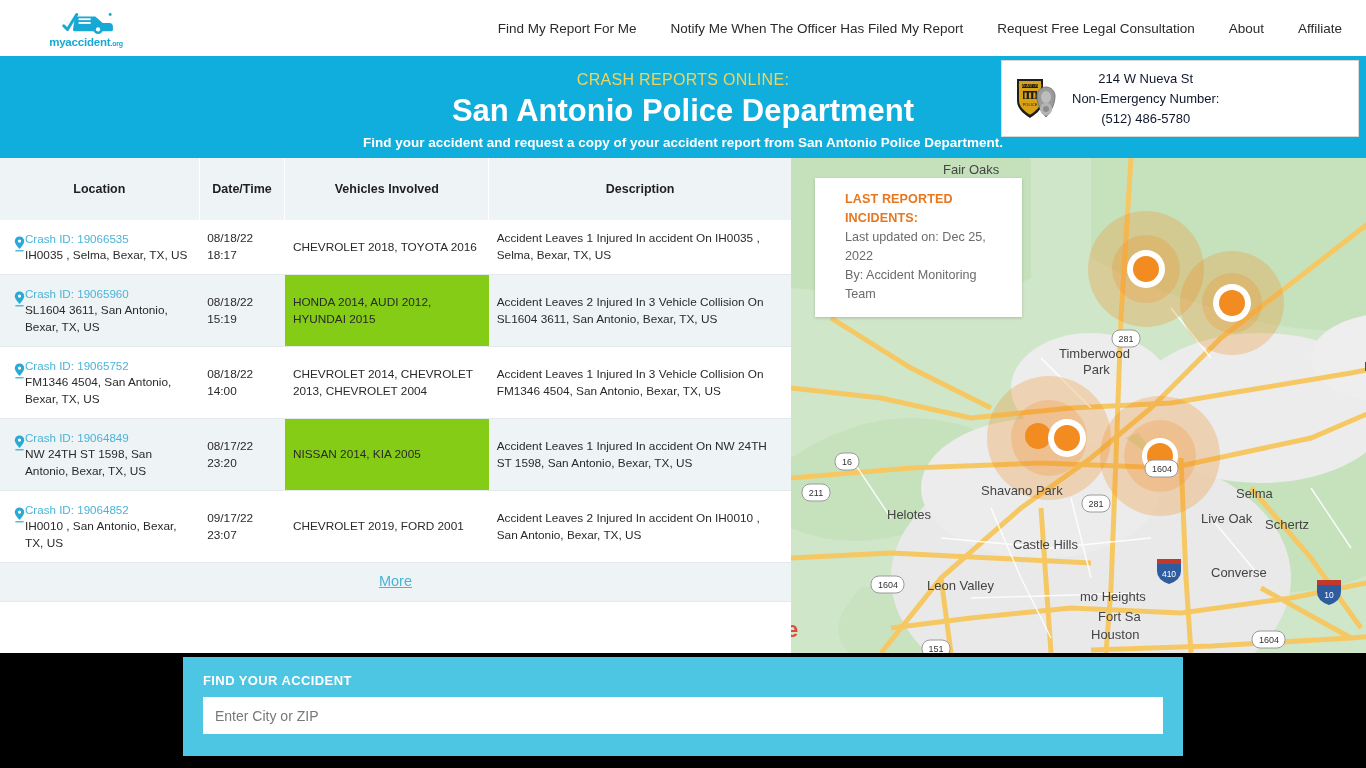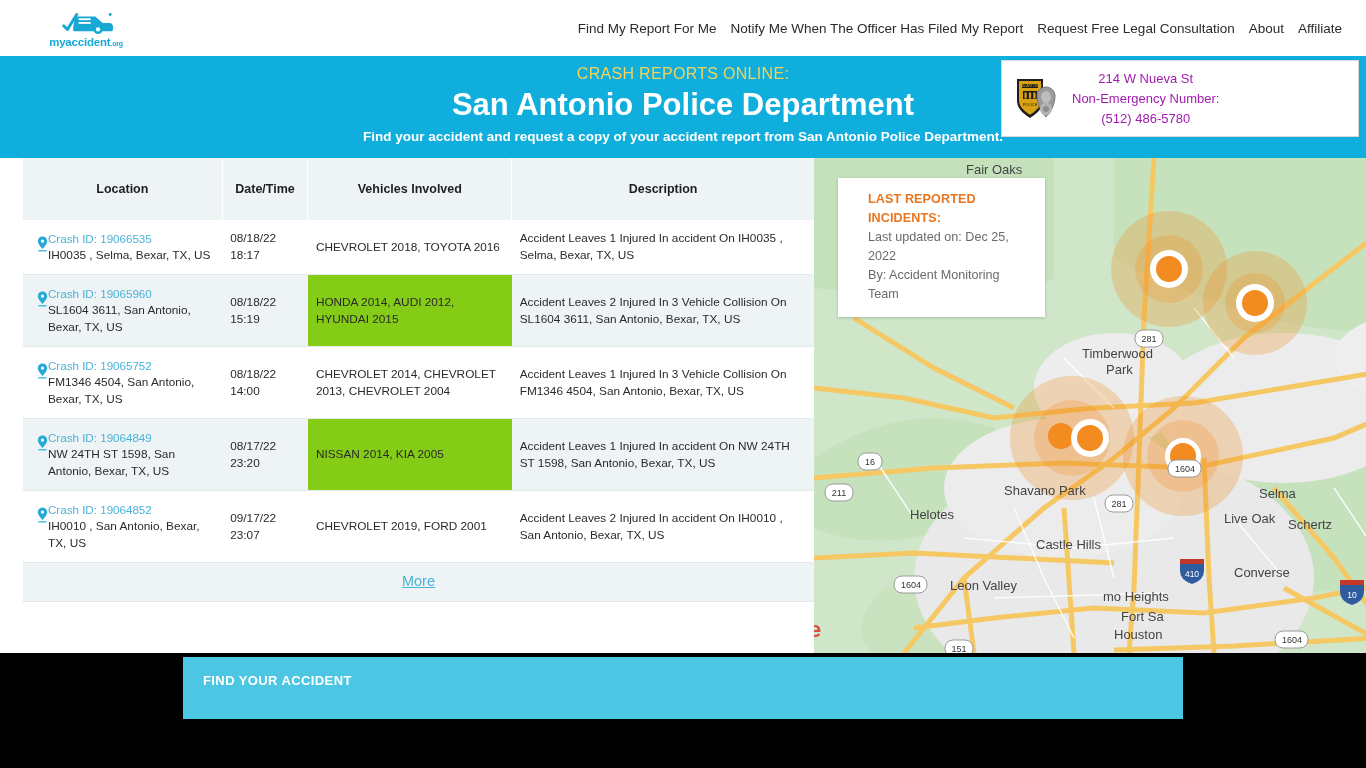--- a/index.html
+++ b/index.html
@@ -35,36 +35,36 @@
     color: #17a9d4;
     letter-spacing: -0.2px;
     margin-top: 1px;
     white-space: nowrap;
   }
   .logo-word .tld { font-size: 7px; vertical-align: baseline; }
   .nav {
     margin-left: auto;
     display: flex;
     align-items: center;
-    gap: 14px;
+    gap: 34px;
   }
   .nav-item {
     font-size: 13.5px;
     color: #2b2b2b;
     white-space: nowrap;
     cursor: pointer;
     text-decoration: none;
   }
 
   
   .hero {
     position: relative;
     background: #10aedc;
     height: 102px;
-    padding-top: 8px;
+    padding-top: 14px;
     text-align: center;
     overflow: visible;
   }
   .hero-eyebrow {
     font-size: 16px;
     color: #f2d35b;
     letter-spacing: 0.3px;
     line-height: 20px;
   }
   .hero-title {
@@ -90,37 +90,36 @@
     background: #ffffff;
     border: 1px solid #d8d8d8;
     display: flex;
     align-items: center;
     padding: 0 12px;
     gap: 12px;
   }
   .badge-wrap { width: 46px; height: 48px; flex: none; position: relative; }
   .dept-lines {
     font-size: 13px;
-    color: #a21caf;
+    color: #0f172a;
     line-height: 20px;
   }
 
   
   .main {
     display: flex;
     height: 495px;
     align-items: flex-start;
   }
 
   
   .table-pane {
     width: 791px;
     flex: none;
     background: #ffffff;
-    margin-left: 23px;
   }
   table.crash {
     width: 100%;
     border-collapse: collapse;
     table-layout: fixed;
   }
   table.crash th {
     background: #eef3f5;
     font-size: 12.5px;
     font-weight: bold;
@@ -629,14 +628,15 @@
       <div class="inc-line">By: Accident Monitoring Team</div>
     </div>
 
     <div class="map-attr">Map data ©2022</div>
   </div>
 </div>
 
 <div class="find-wrap">
   <div class="find-panel">
     <div class="find-title">FIND YOUR ACCIDENT</div>
+    <input class="find-input" type="text" placeholder="Enter City or ZIP" style="">
   </div>
 </div>
 
 </body></html>

